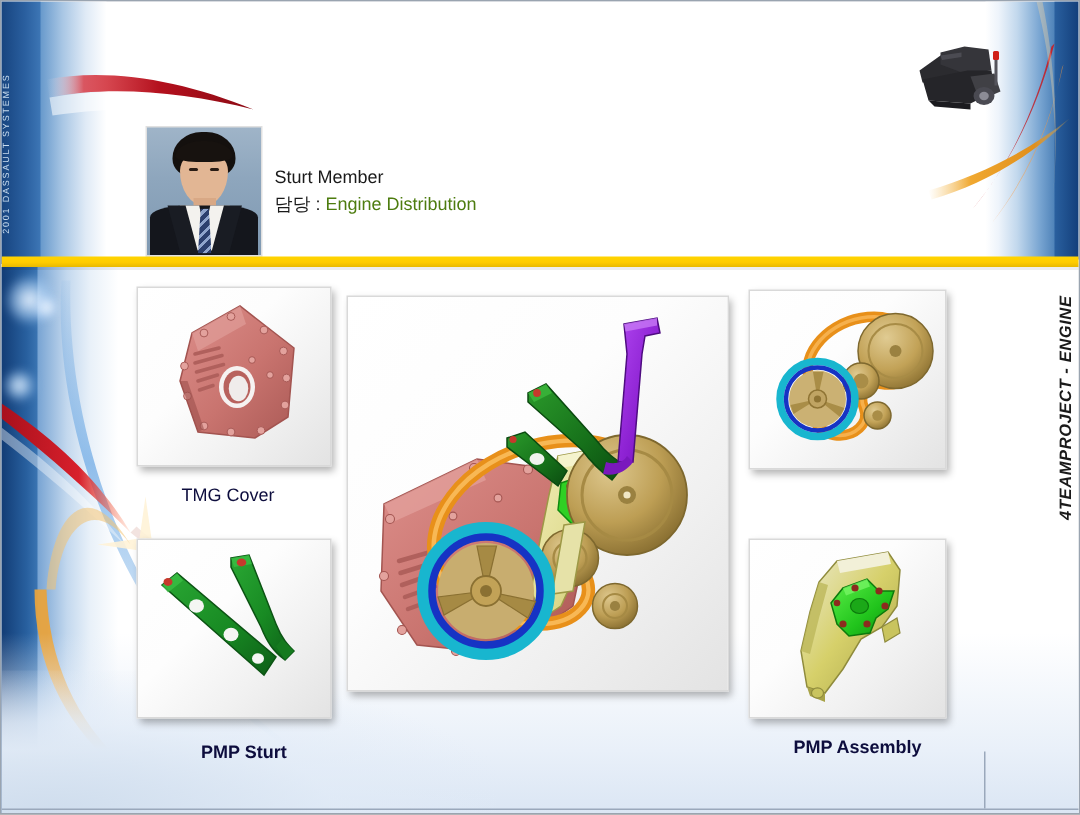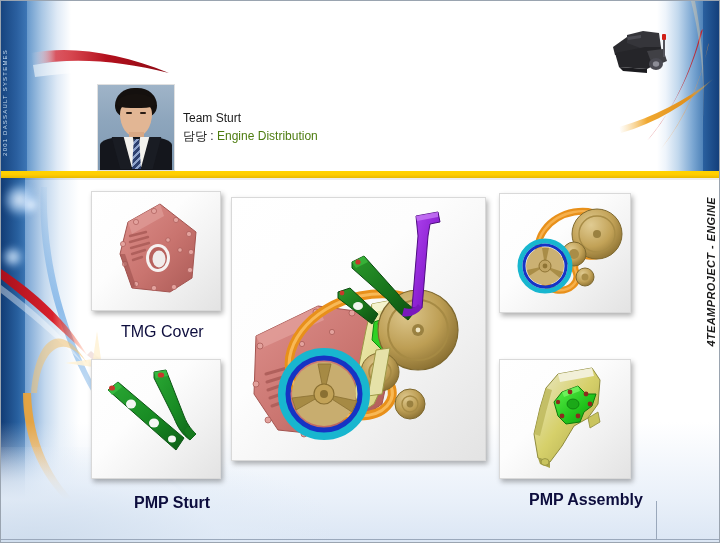--- a/index.html
+++ b/index.html
@@ -127,21 +127,21 @@
     background:linear-gradient(135deg,#ffffff 0%,#fdfdfd 40%,#f0f0f0 72%,#e3e3e3 100%);
   }
   .panel svg{position:absolute;left:0;top:0;}
 
   .p-tmg{left:90px;top:190px;width:128px;height:118px;}
   .p-belt{left:498px;top:192px;width:130px;height:118px;}
   .p-sturt{left:90px;top:358px;width:128px;height:118px;}
   .p-bracket{left:498px;top:358px;width:130px;height:118px;}
   .p-main{left:230px;top:196px;width:253px;height:262px;}
 
-  .plabel{position:absolute;font-size:16px;color:#0d0d3d;white-space:nowrap;}
+  .plabel{position:absolute;font-size:12px;color:#0d0d3d;white-space:nowrap;}
   .plabel.bold{font-weight:bold;}
   .lab-tmg{left:120px;top:322px;}
   .lab-belt{left:497px;top:321px;}
   .lab-sturt{left:133px;top:493px;text-align:center;}
   .lab-bracket{left:528px;top:490px;}
 
   
   .engine-photo{position:absolute;left:596px;top:24px;width:85px;height:56px;}
 </style>
 </head>
@@ -255,21 +255,21 @@
     <div class="eyeR"></div>
     <div class="neck"></div>
     <div class="suit"></div>
     <div class="shirtL"></div>
     <div class="shirtR"></div>
     <div class="lapelL"></div>
     <div class="lapelR"></div>
     <div class="tie"></div>
   </div>
 
-  <div class="tm-title">Team Sturt</div>
+  <div class="tm-title">Sturt Member</div>
   <div class="tm-role">
     <span>담당 :</span>
     <span class="val">Engine Distribution</span>
   </div>
 
   <div class="panel p-tmg">
     <div class="sheen"></div>
     <svg width="128" height="118" viewBox="0 0 128 118" xmlns="http://www.w3.org/2000/svg">
       <defs>
         <linearGradient id="tmgG" x1="0" y1="0" x2="1" y2="1">

